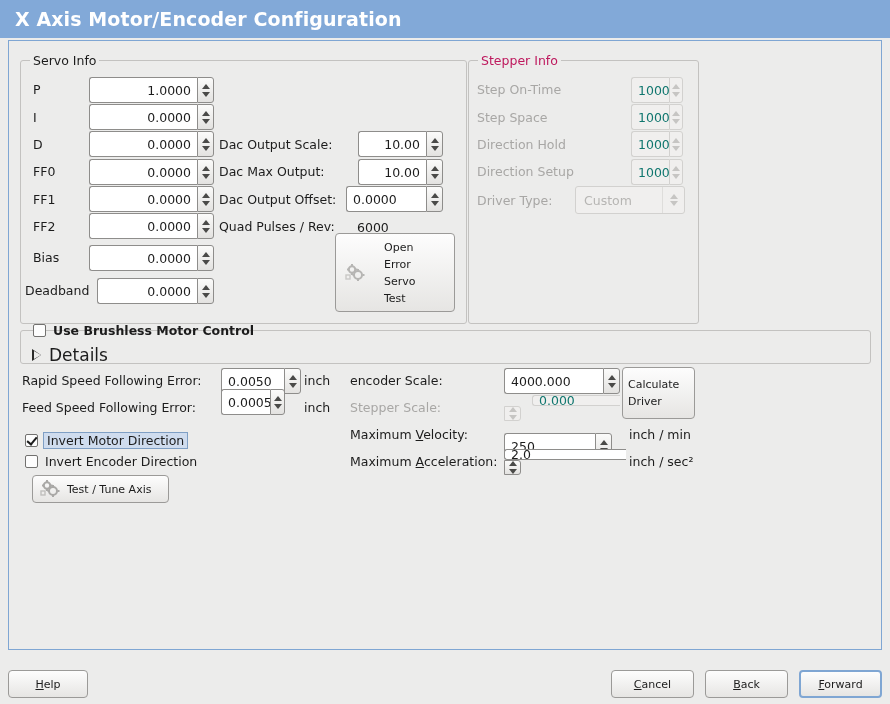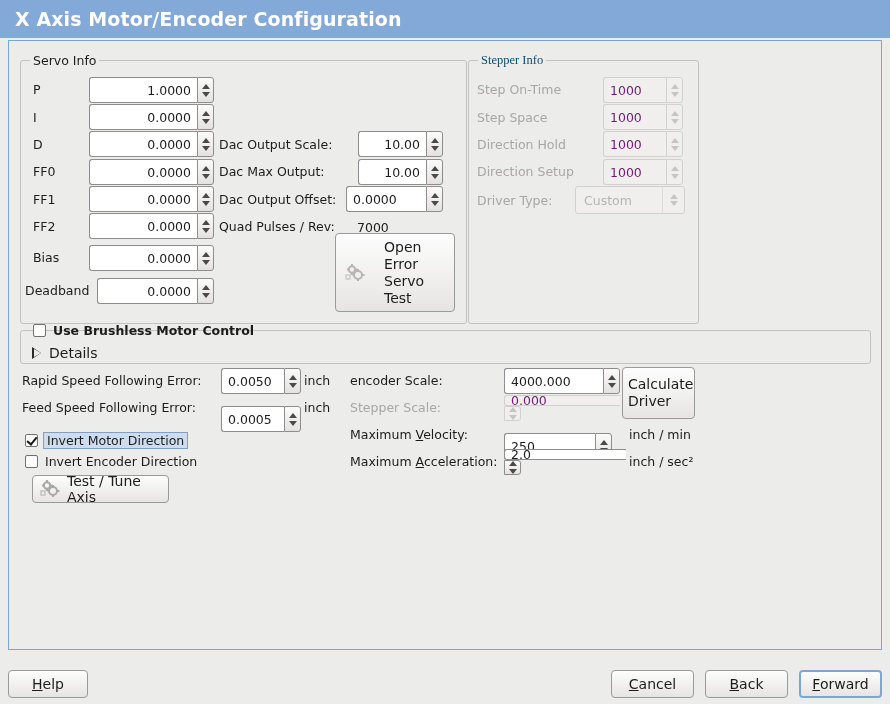--- a/index.html
+++ b/index.html
@@ -44,21 +44,21 @@
     border-radius: 3px;
   }
   .frame > .legend {
     position: absolute;
     top: -8px; left: 9px;
     background: #ececeb;
     padding: 0 3px;
     font-size: 12.5px;
     white-space: nowrap;
   }
-  .legend.disabled { color: #0c4a6e; font-family: Liberation Serif, serif; }
+  .legend.disabled { color: #be185d; }
 
   
   .lbl { position: absolute; white-space: nowrap; font-size: 12.5px; line-height: 14px; }
   .lbl.disabled { color: #a8a7a5; }
   .u { text-decoration: underline; }
 
   
   .spin {
     position: absolute;
     height: 26px;
@@ -89,21 +89,21 @@
   }
   .spin .arrows span {
     display: block;
     width: 0; height: 0;
     border-left: 4px solid transparent;
     border-right: 4px solid transparent;
   }
   .spin .arrows .up   { border-bottom: 5px solid #4a4a48; margin-bottom: 3px; }
   .spin .arrows .down { border-top: 5px solid #4a4a48; }
 
-  .spin.disabled .entry { background: #f0efee; border-color: #d2d1cf; color: #701a75; }
+  .spin.disabled .entry { background: #f0efee; border-color: #d2d1cf; color: #0f766e; margin-left: 28px; }
   .spin.disabled .arrows { border-color: #d2d1cf; background: #f0efee; }
   .spin.disabled .arrows .up { border-bottom-color: #c6c5c3; }
   .spin.disabled .arrows .down { border-top-color: #c6c5c3; }
 
   
   .combo {
     position: absolute; height: 28px;
     display: flex; align-items: stretch;
     border: 1px solid #d2d1cf;
     border-radius: 3px;
@@ -151,21 +151,21 @@
   }
   .cbox .ctxt.bold { font-weight: bold; }
 
   
   .btn {
     position: absolute;
     background: linear-gradient(to bottom,#fdfdfd,#e6e5e3);
     border: 1px solid #9b9a98;
     border-radius: 4px;
     display: flex; align-items: center; justify-content: center;
-    font-size: 14px; color: #1c1c1c;
+    font-size: 11px; color: #1c1c1c;
     cursor: default;
   }
   .btn.focus { border: 2px solid #7fa6d3; }
   .btn .multiline { text-align: left; line-height: 17px; }
 
   
   .gears { position: relative; width: 22px; height: 20px; flex: 0 0 auto; }
   .gears svg { position: absolute; left: 0; top: 0; }
 
   
@@ -186,21 +186,21 @@
     border-left: 9px solid #2a2a28;
   }
   .expander .tri::after {
     content:"";
     position:absolute; left:-7.5px; top:-4.5px;
     width:0;height:0;
     border-top: 4.5px solid transparent;
     border-bottom: 4.5px solid transparent;
     border-left: 7px solid #ececeb;
   }
-  .expander .etxt { margin-left: 8px; font-size: 14px; }
+  .expander .etxt { margin-left: 8px; font-size: 17px; }
 
   
   .static { position: absolute; font-size: 12.5px; white-space: nowrap; }
 </style>
 </head>
 <body>
 
 <div id="titlebar">
   <div class="ttext">X Axis Motor/Encoder Configuration</div>
 </div>
@@ -274,21 +274,21 @@
     <div class="arrows">
         <span class="up"></span>
         <span class="down"></span>
       </div>
   </div>
 
   <div class="lbl" style="left:210px; top:97px;">Dac Output Scale:</div>
   <div class="lbl" style="left:210px; top:124px;">Dac Max Output:</div>
   <div class="lbl" style="left:210px; top:152px;">Dac Output Offset:</div>
   <div class="lbl" style="left:210px; top:179px;">Quad Pulses / Rev:</div>
-  <div class="static" style="left:348px; top:179px;">7000</div>
+  <div class="static" style="left:348px; top:179px;">6000</div>
 
   <div class="spin" style="left:349px; top:90px; width:85px;">
     <div class="entry right">10.00</div>
     <div class="arrows">
         <span class="up"></span>
         <span class="down"></span>
       </div>
   </div>
   <div class="spin" style="left:349px; top:118px; width:85px;">
     <div class="entry right">10.00</div>
@@ -395,21 +395,21 @@
   <div class="spin" style="left:212px; top:327px; width:80px;">
     <div class="entry left">0.0050</div>
     <div class="arrows">
         <span class="up"></span>
         <span class="down"></span>
       </div>
   </div>
   <div class="lbl" style="left:295px; top:333px;">inch</div>
 
   <div class="lbl" style="left:13px; top:360px;">Feed Speed Following Error:</div>
-  <div class="spin" style="left:212px; top:365px; width:80px;">
+  <div class="spin" style="left:212px; top:348px; width:64px;">
     <div class="entry left">0.0005</div>
     <div class="arrows">
         <span class="up"></span>
         <span class="down"></span>
       </div>
   </div>
   <div class="lbl" style="left:295px; top:360px;">inch</div>
 
   <div class="cbox" style="left:16px; top:391px;">
     <span class="box checked"></span>

